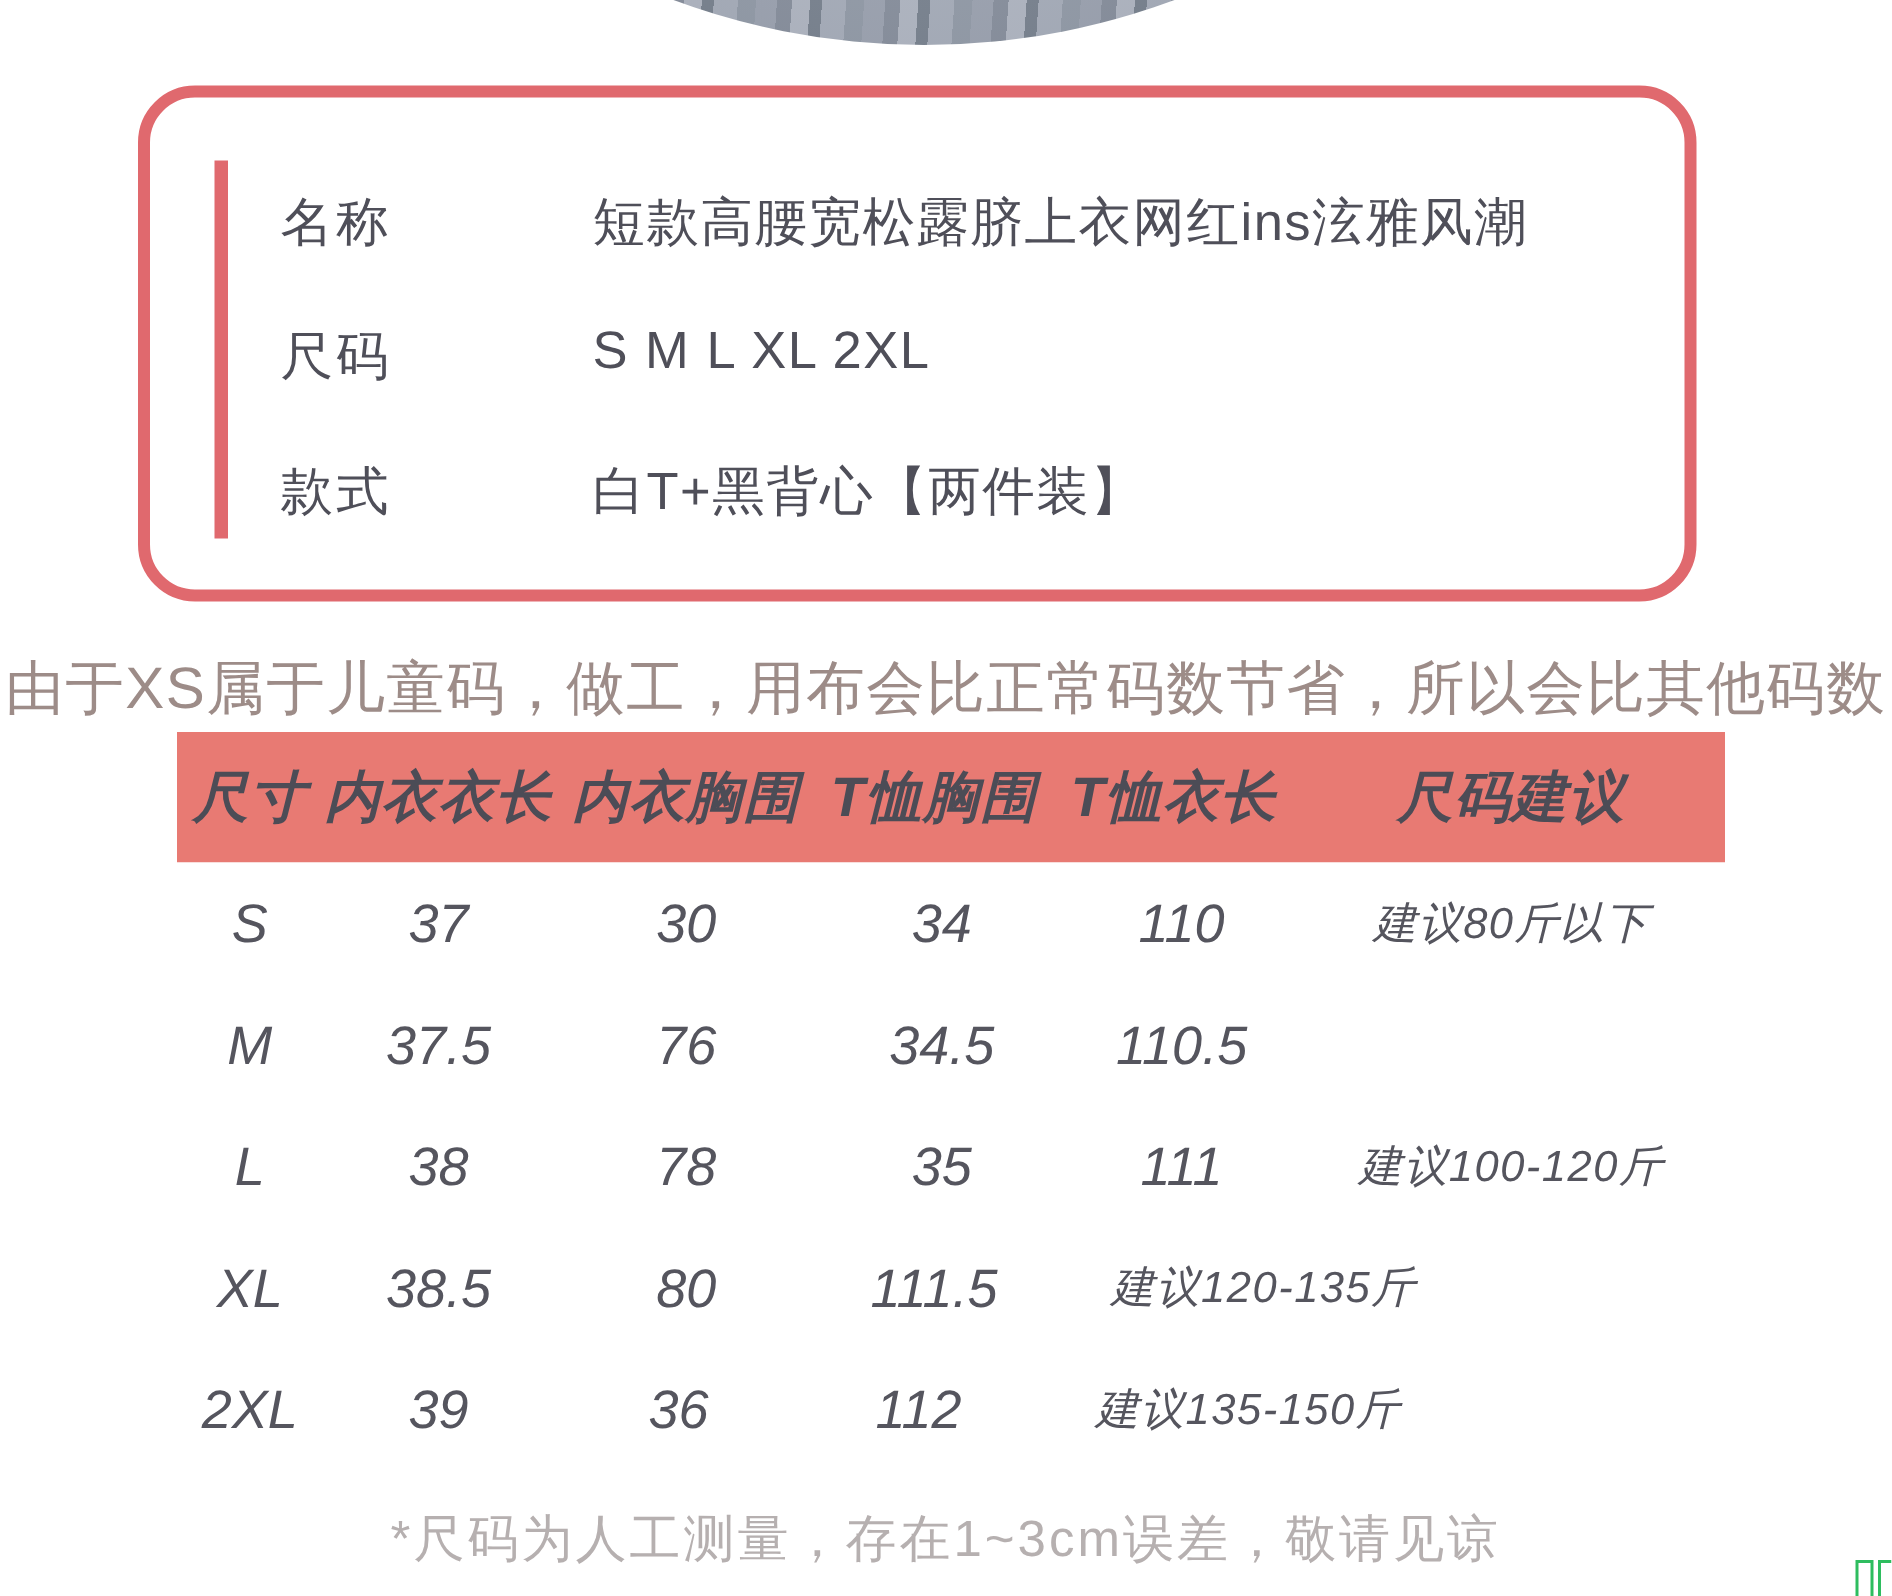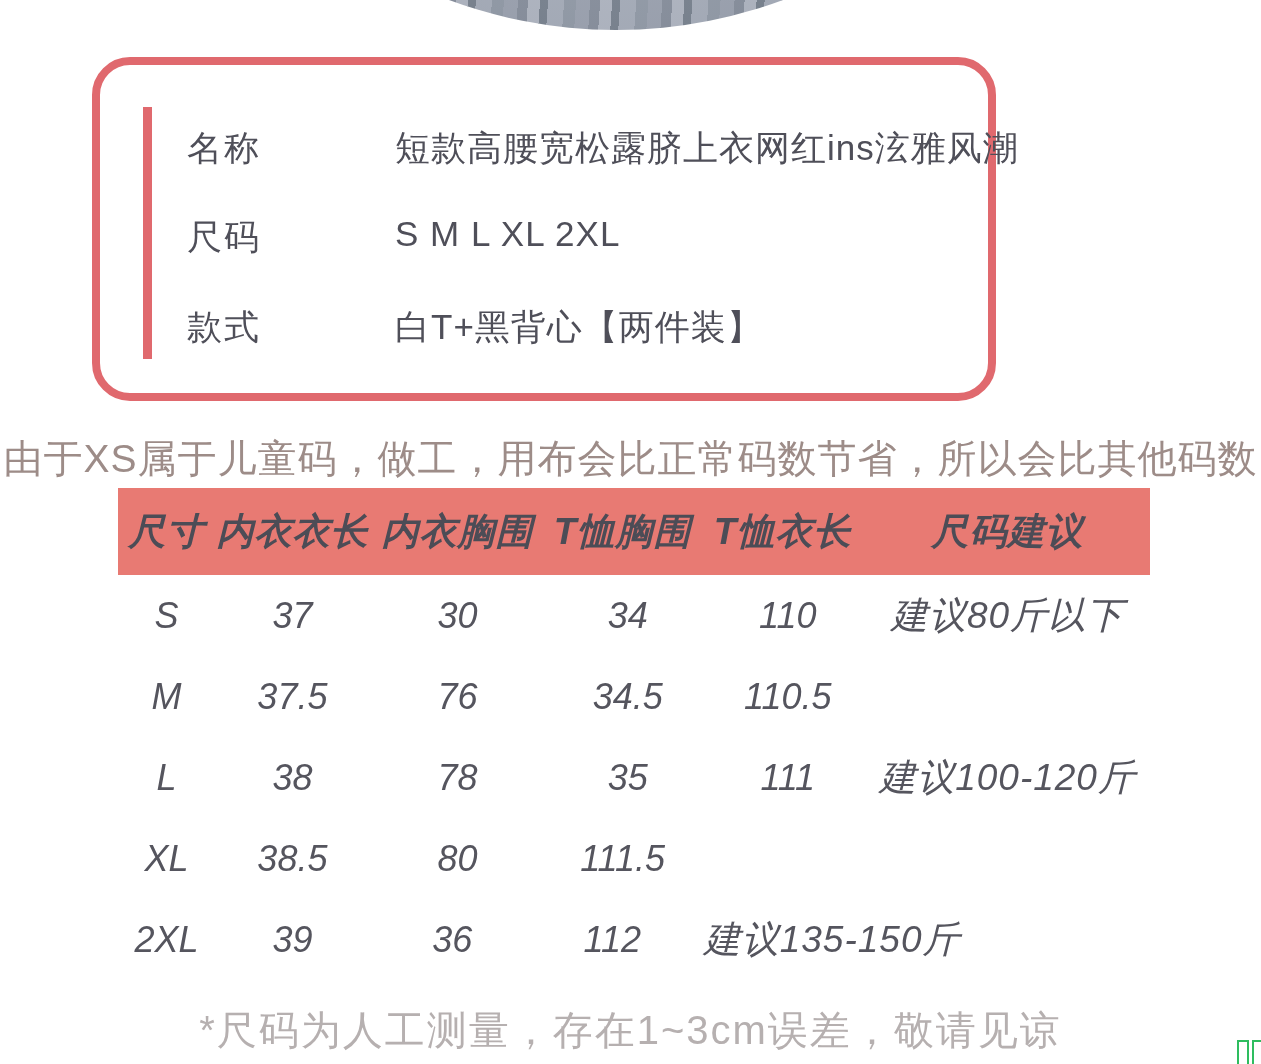--- a/index.html
+++ b/index.html
@@ -27,21 +27,21 @@
       repeating-linear-gradient(94deg,
         #8d95a5 0 14px, #767f8f 14px 24px, #a4abb9 24px 36px,
         #65707f 36px 44px, #99a1b0 44px 60px, #828c9b 60px 72px);
   }
 
   
   .info-box {
     position: absolute;
     left: 92px;
     top: 57px;
-    width: 904px;
+    width: 1039px;
     height: 344px;
     border: 8px solid #e0696e;
     border-radius: 38px;
     background: #ffffff;
   }
   .accent-bar {
     position: absolute;
     left: 43px;
     top: 42px;
     width: 9px;
@@ -116,30 +116,30 @@
     font-size: 37px;
     font-weight: 700;
     color: #4c4c56;
     letter-spacing: 1px;
   }
   .tbl-body .cell {
     font-size: 36px;
     font-weight: 500;
     color: #55555e;
   }
-  .tbl-body .cell.c5 { font-size: 37px; letter-spacing: 1px; }
+  .tbl-body .cell.c5 { font-size: 29px; letter-spacing: 1px; }
 
   
   .footnote {
     position: absolute;
     left: 0;
     top: 1003px;
     width: 100%;
     text-align: center;
-    font-size: 40px;
+    font-size: 34px;
     font-weight: 500;
     color: #b6b0b0;
     letter-spacing: 2px;
   }
 
   
   .tofu-wrap {
     position: absolute;
     left: 1237px;
     top: 1040px;
@@ -211,20 +211,21 @@
         <div class="cell c2">78</div>
         <div class="cell c3">35</div>
         <div class="cell c4">111</div>
         <div class="cell c5">建议100-120斤</div>
       </div>
       <div class="tbl-row">
         <div class="cell c0">XL</div>
         <div class="cell c1">38.5</div>
         <div class="cell c2">80</div>
         <div class="cell c4">111.5</div>
+        <div class="cell c5">建议120-135斤</div>
       </div>
       <div class="tbl-row">
         <div class="cell c0">2XL</div>
         <div class="cell c1">39</div>
         <div class="cell c3">36</div>
         <div class="cell c4">112</div>
         <div class="cell c5">建议135-150斤</div>
       </div>
     </div>
   </div>

